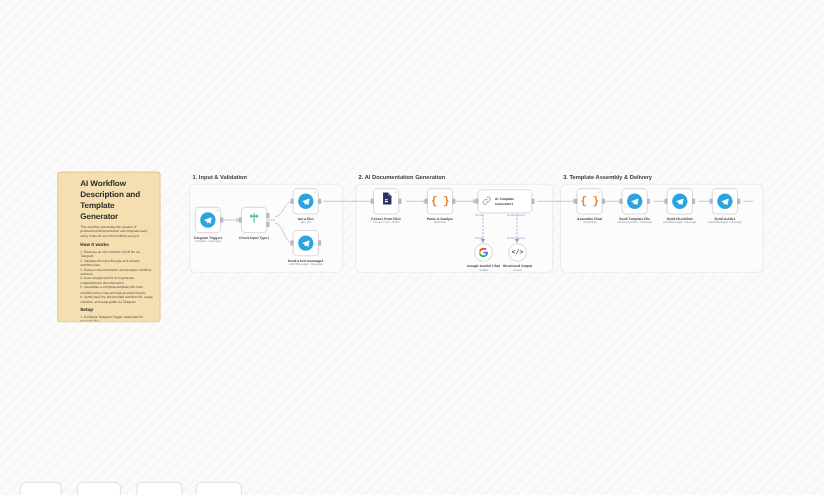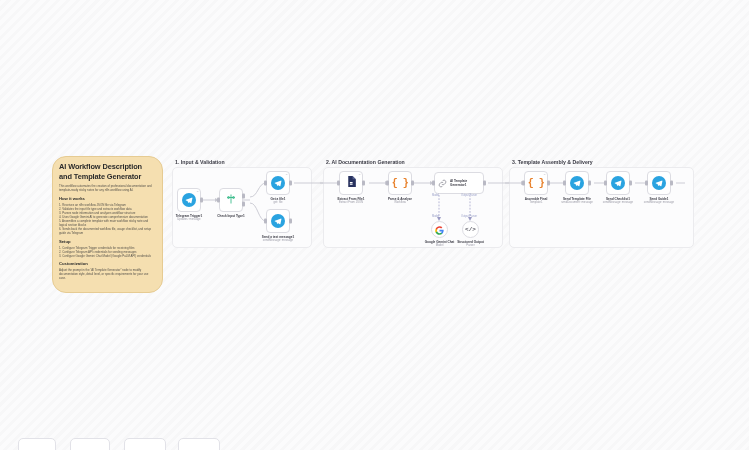--- a/index.html
+++ b/index.html
@@ -18,25 +18,25 @@
     position: relative;
   }
 
   
   #canvas { position: absolute; inset: 0; }
 
   
   .sticky {
     position: absolute;
     left: 52px; top: 156px;
-    width: 111px; height: 137px;
+    width: 94px; height: 137px;
     background: #f5dfb0;
     border: 1px solid #e6cb92;
-    border-radius: 14px;
-    padding: 5px 6px 4px 6px;
+    border-radius: 3px;
+    padding: 5px 6px 4px 20px;
     overflow: hidden;
   }
   .sticky h1 {
     font-size: 7.4px; line-height: 10px;
     font-weight: 700; color: #2b2b2b;
     letter-spacing: -0.1px;
     margin-bottom: 3px;
   }
   .sticky .intro {
     font-size: 2.9px; line-height: 3.9px;

